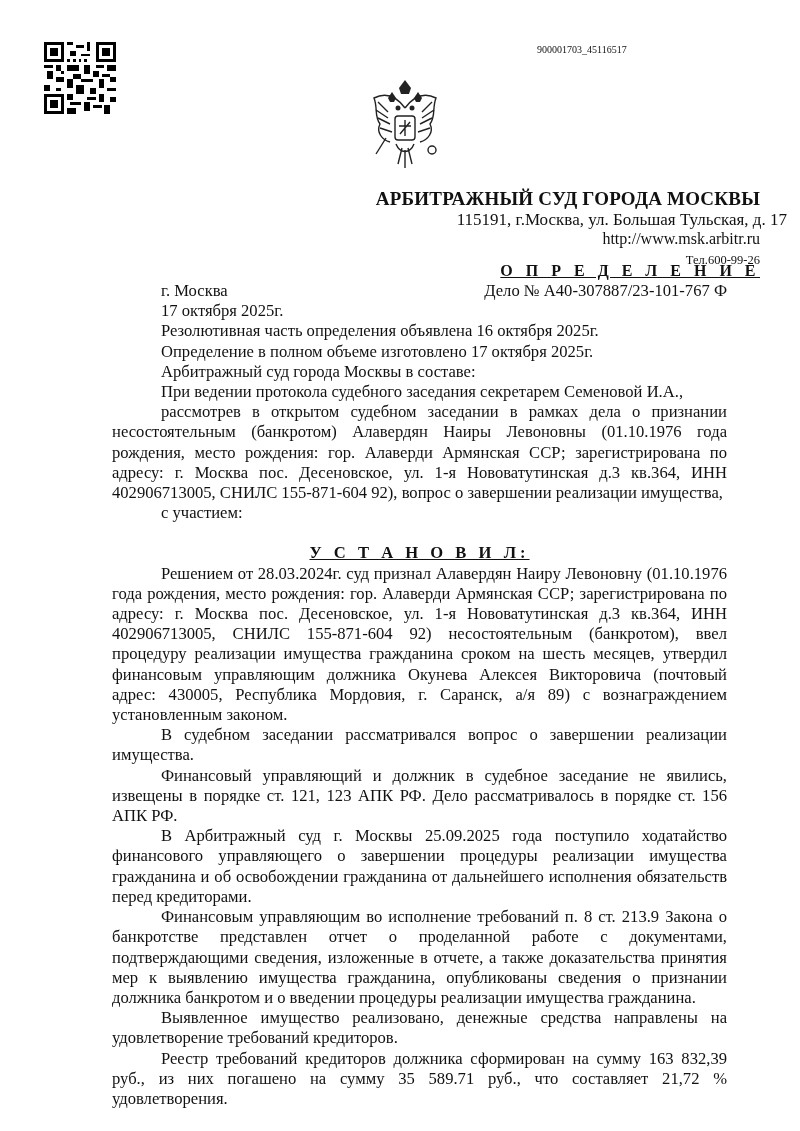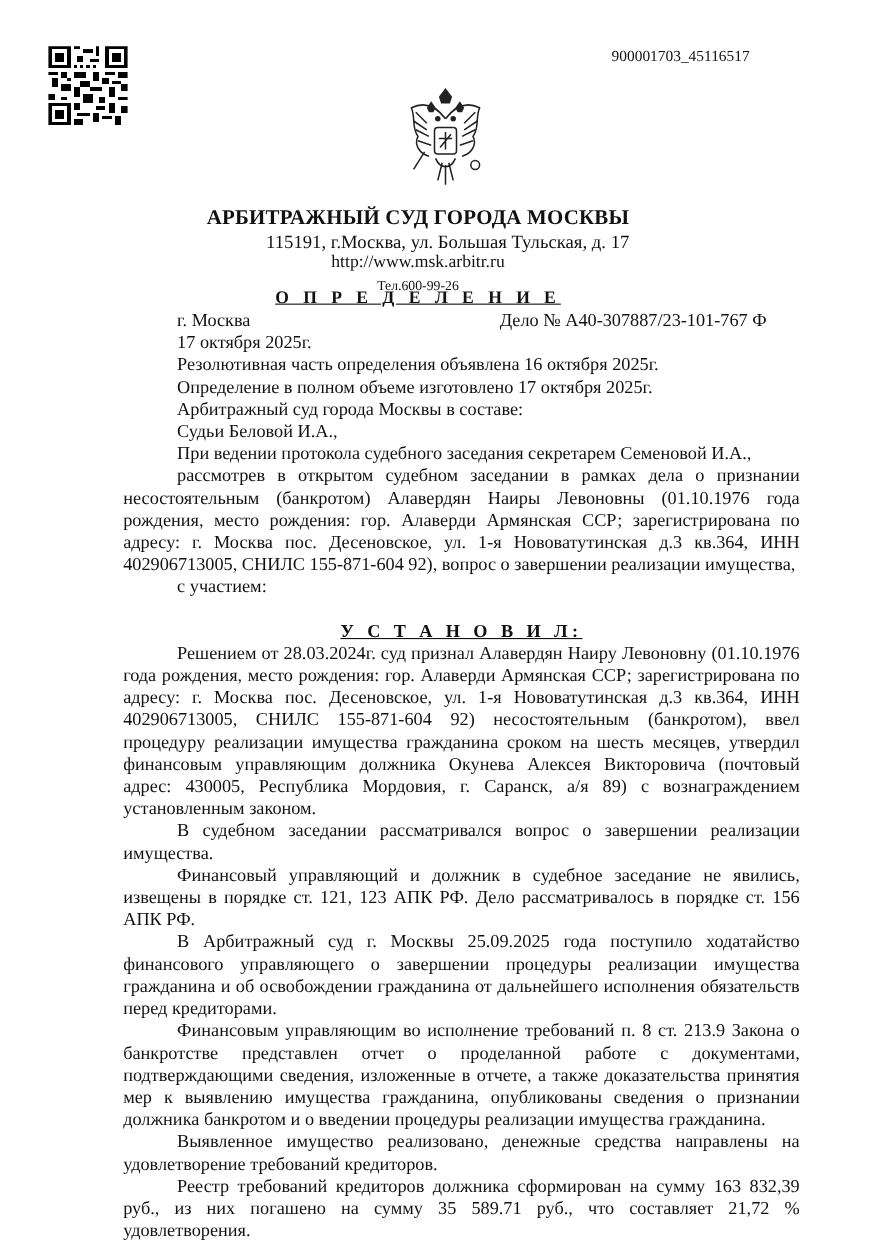--- a/index.html
+++ b/index.html
@@ -1,21 +1,21 @@
 <!DOCTYPE html>
 <html><head>
 <meta charset="utf-8">
 <style>
   html, body { margin: 0; padding: 0; background: #ffffff; }
   body { width: 800px; height: 1131px; position: relative; overflow: hidden;
          font-family: "Liberation Serif", "DejaVu Serif", serif; color: #111; }
   .qr { position: absolute; left: 44px; top: 42px; width: 72px; height: 72px; }
-  .docid { position: absolute; left: 556px; top: 44px; font-size: 14px; }
+  .docid { position: absolute; left: 537px; top: 44px; font-size: 10px; }
   .emblem { position: absolute; left: 366px; top: 78px; width: 78px; height: 96px; }
-  .header { position: absolute; left: 0; width: 760px; text-align: center; }
+  .header { position: absolute; left: 0; width: 760px; text-align: right; }
   .court { top: 188px; font-size: 19px; font-weight: bold; letter-spacing: 0.2px; }
   .addr { top: 210px; font-size: 17px; margin-left: 27px; }
   .url { top: 230px; font-size: 16px; }
   .tel { top: 253px; font-size: 12.5px; }
   .doctitle { top: 262px; font-size: 16px; font-weight: bold; letter-spacing: 4.5px; text-decoration: underline; }
   .body { position: absolute; left: 112px; top: 281px; width: 615px; font-size: 16.6px; line-height: 20.2px; }
   .row { display: flex; justify-content: space-between; padding-left: 49px; }
   .ind0 { padding-left: 49px; }
   .para { text-align: justify; text-indent: 49px; margin: 0; }
   .ustanovil { text-align: center; font-weight: bold; letter-spacing: 4px; margin-top: 20px; font-size: 16.6px; text-decoration: underline; }
@@ -103,27 +103,26 @@
 
 <div class="header court">АРБИТРАЖНЫЙ СУД ГОРОДА МОСКВЫ</div>
 <div class="header addr">115191, г.Москва, ул. Большая Тульская, д. 17</div>
 <div class="header url">http://www.msk.arbitr.ru</div>
 <div class="header tel">Тел.600-99-26</div>
 <div class="header doctitle">О П Р Е Д Е Л Е Н И Е</div>
 
 <div class="body">
   <div class="row">
     <span>г. Москва</span>
-    <span style="margin-right:30px;">Дело № А40-307887/23-101-767 Ф</span>
+    <span style="">Дело № А40-307887/23-101-767 Ф</span>
   </div>
   <div class="ind0">17 октября 2025г.</div>
   <div class="ind0">Резолютивная часть определения объявлена 16 октября 2025г.</div>
   <div class="ind0">Определение в полном объеме изготовлено 17 октября 2025г.</div>
   <div class="ind0">Арбитражный суд города Москвы в составе:</div>
-  <div class="ind0">Судьи Беловой И.А.,</div>
   <p class="para">При ведении протокола судебного заседания секретарем Семеновой И.А.,</p>
   <p class="para">рассмотрев в открытом судебном заседании в рамках дела о признании несостоятельным (банкротом) Алавердян Наиры Левоновны (01.10.1976 года рождения, место рождения: гор. Алаверди Армянская ССР; зарегистрирована по адресу: г. Москва пос. Десеновское, ул. 1-я Нововатутинская д.3 кв.364, ИНН 402906713005, СНИЛС 155-871-604 92), вопрос о завершении реализации имущества,</p>
   <p class="para">с участием:</p>
 
   <div class="ustanovil">У С Т А Н О В И Л:</div>
   <p class="para">Решением от 28.03.2024г. суд признал Алавердян Наиру Левоновну (01.10.1976 года рождения, место рождения: гор. Алаверди Армянская ССР; зарегистрирована по адресу: г. Москва пос. Десеновское, ул. 1-я Нововатутинская д.3 кв.364, ИНН 402906713005, СНИЛС 155-871-604 92) несостоятельным (банкротом), ввел процедуру реализации имущества гражданина сроком на шесть месяцев, утвердил финансовым управляющим должника Окунева Алексея Викторовича (почтовый адрес: 430005, Республика Мордовия, г. Саранск, а/я 89) с вознаграждением установленным законом.</p>
   <p class="para">В судебном заседании рассматривался вопрос о завершении реализации имущества.</p>
   <p class="para">Финансовый управляющий и должник в судебное заседание не явились, извещены в порядке ст. 121, 123 АПК РФ. Дело рассматривалось в порядке ст. 156 АПК РФ.</p>
   <p class="para">В Арбитражный суд г. Москвы 25.09.2025 года поступило ходатайство финансового управляющего о завершении процедуры реализации имущества гражданина и об освобождении гражданина от дальнейшего исполнения обязательств перед кредиторами.</p>
   <p class="para">Финансовым управляющим во исполнение требований п. 8 ст. 213.9 Закона о банкротстве представлен отчет о проделанной работе с документами, подтверждающими сведения, изложенные в отчете, а также доказательства принятия мер к выявлению имущества гражданина, опубликованы сведения о признании должника банкротом и о введении процедуры реализации имущества гражданина.</p>

